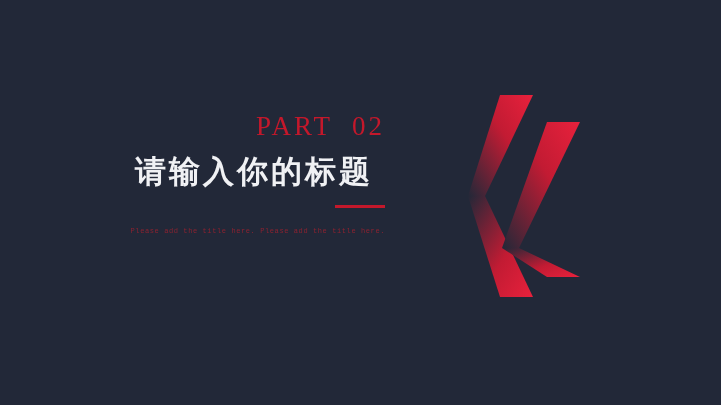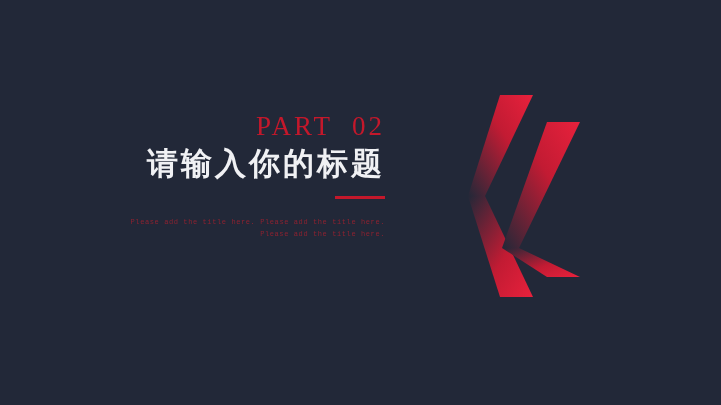--- a/index.html
+++ b/index.html
@@ -40,21 +40,21 @@
     margin: 0 0 4px 0;
     white-space: pre;
   }
 
   #main-title {
     font-family: "Liberation Serif", "DejaVu Serif", serif;
     font-size: 31px;
     letter-spacing: 3px;
     color: #f0f1f4;
     line-height: 1.3;
-    margin: 0;
+    margin: 12px;
     white-space: pre;
   }
 
   #title-rule {
     display: block;
     margin: 11px 0 0 auto;
     width: 50px;
     height: 3px;
     background: #c4182b;
   }
@@ -94,21 +94,20 @@
   <div id="text-block">
 
     <div id="part-label">PART  02</div>
 
     <h1 id="main-title">请输入你的标题</h1>
 
     <span id="title-rule"></span>
 
     <div id="subtitle">
       <span class="sub-line">Please add the title here. Please add the title here.</span>
-      <span class="sub-line">Please add the title here.</span>
     </div>
 
   </div>
 
   <div id="chevron-graphic">
     <svg viewBox="0 0 180 250" xmlns="http://www.w3.org/2000/svg">
       <defs>
 
         <linearGradient id="gradUpper" x1="1" y1="0" x2="0" y2="1">
           <stop offset="0%" stop-color="#e8213c"></stop>

